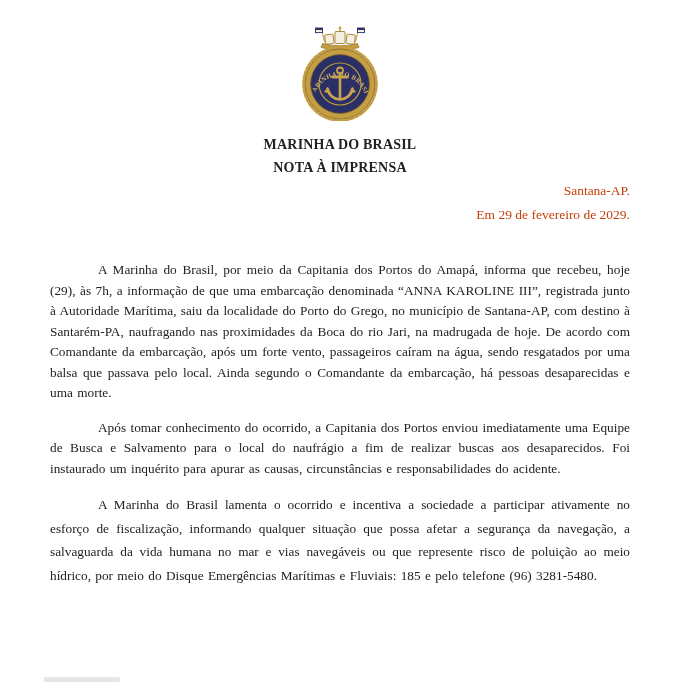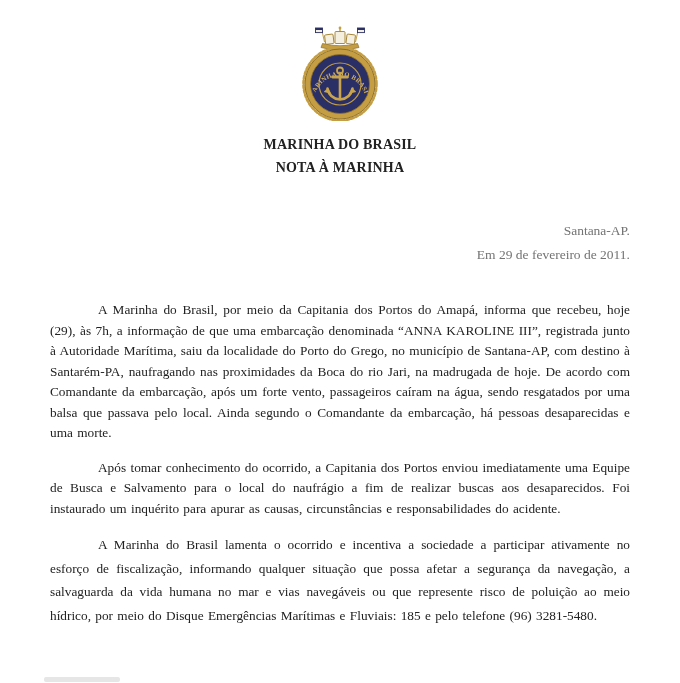--- a/index.html
+++ b/index.html
@@ -20,26 +20,25 @@
   .header-block {
     margin-top: 12px;
     text-align: center;
     font-weight: bold;
     font-size: 14px;
     line-height: 23px;
     letter-spacing: 0.2px;
     color: #222222;
   }
   .dateline-block {
-    margin-top: 40px;
     padding-right: 50px;
     text-align: right;
     font-size: 13.5px;
     line-height: 24px;
-    color: #737373;
+    color: #c2410c;
   }
   .body-block {
     margin-top: 33px;
     padding: 0 50px;
     font-size: 13.3px;
     color: #222222;
   }
   .body-block p {
     margin: 0 0 14px 0;
     line-height: 20.5px;
@@ -109,26 +108,26 @@
         <line x1="43" y1="47.5" x2="43" y2="72" stroke-width="2.6"></line>
         <path d="M 30.5 62.5 C 32 70 36.5 73 43 73.5 C 49.5 73 54 70 55.5 62.5" stroke-width="2.6"></path>
         <path d="M 30.5 62.5 l -3.4 3.2 l 6.3 1.5 z" fill="#c9a44e" stroke-width="0.6"></path>
         <path d="M 55.5 62.5 l 3.4 3.2 l -6.3 1.5 z" fill="#c9a44e" stroke-width="0.6"></path>
       </g>
     </svg>
   </div>
 
   <div class="header-block">
     <div>MARINHA DO BRASIL</div>
-    <div>NOTA À MARINHA</div>
+    <div>NOTA À IMPRENSA</div>
   </div>
 
   <div class="dateline-block">
     <div>Santana-AP.</div>
-    <div>Em 29 de fevereiro de 2011.</div>
+    <div>Em 29 de fevereiro de 2029.</div>
   </div>
 
   <div class="body-block">
     <p class="para-1">A Marinha do Brasil, por meio da Capitania dos Portos do Amapá, informa que recebeu, hoje (29), às 7h, a informação de que uma embarcação denominada “ANNA KAROLINE III”, registrada junto à Autoridade Marítima, saiu da localidade do Porto do Grego, no município de Santana-AP, com destino à Santarém-PA, naufragando nas proximidades da Boca do rio Jari, na madrugada de hoje. De acordo com Comandante da embarcação, após um forte vento, passageiros caíram na água, sendo resgatados por uma balsa que passava pelo local. Ainda segundo o Comandante da embarcação, há pessoas desaparecidas e uma morte.</p>
     <p class="para-2">Após tomar conhecimento do ocorrido, a Capitania dos Portos enviou imediatamente uma Equipe de Busca e Salvamento para o local do naufrágio a fim de realizar buscas aos desaparecidos. Foi instaurado um inquérito para apurar as causas, circunstâncias e responsabilidades do acidente.</p>
     <p class="para-3">A Marinha do Brasil lamenta o ocorrido e incentiva a sociedade a participar ativamente no esforço de fiscalização, informando qualquer situação que possa afetar a segurança da navegação, a salvaguarda da vida humana no mar e vias navegáveis ou que represente risco de poluição ao meio hídrico, por meio do Disque Emergências Marítimas e Fluviais: 185 e pelo telefone (96) 3281-5480.</p>
   </div>
 
   <div class="bottom-artifact"></div>
 

